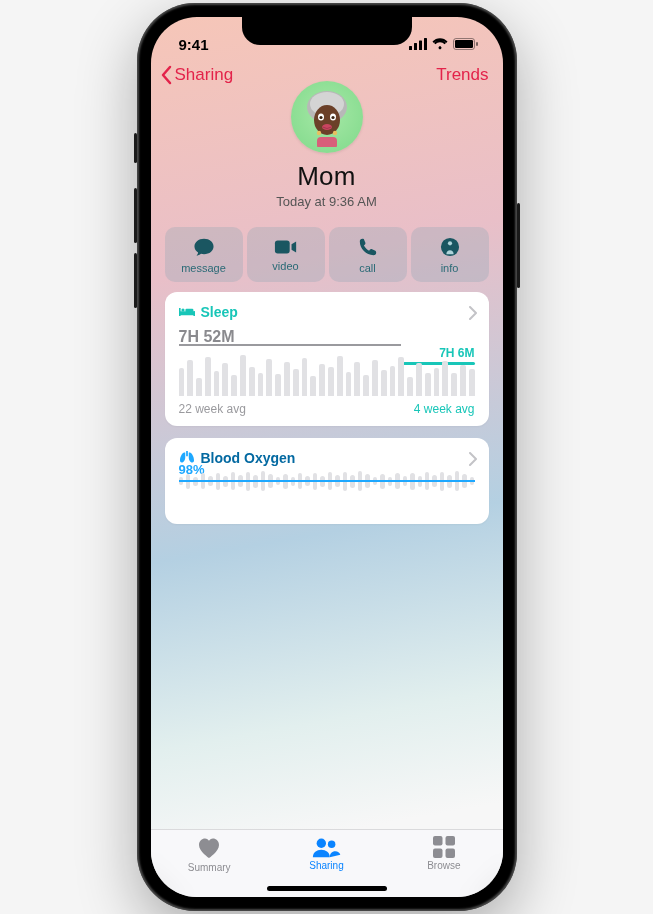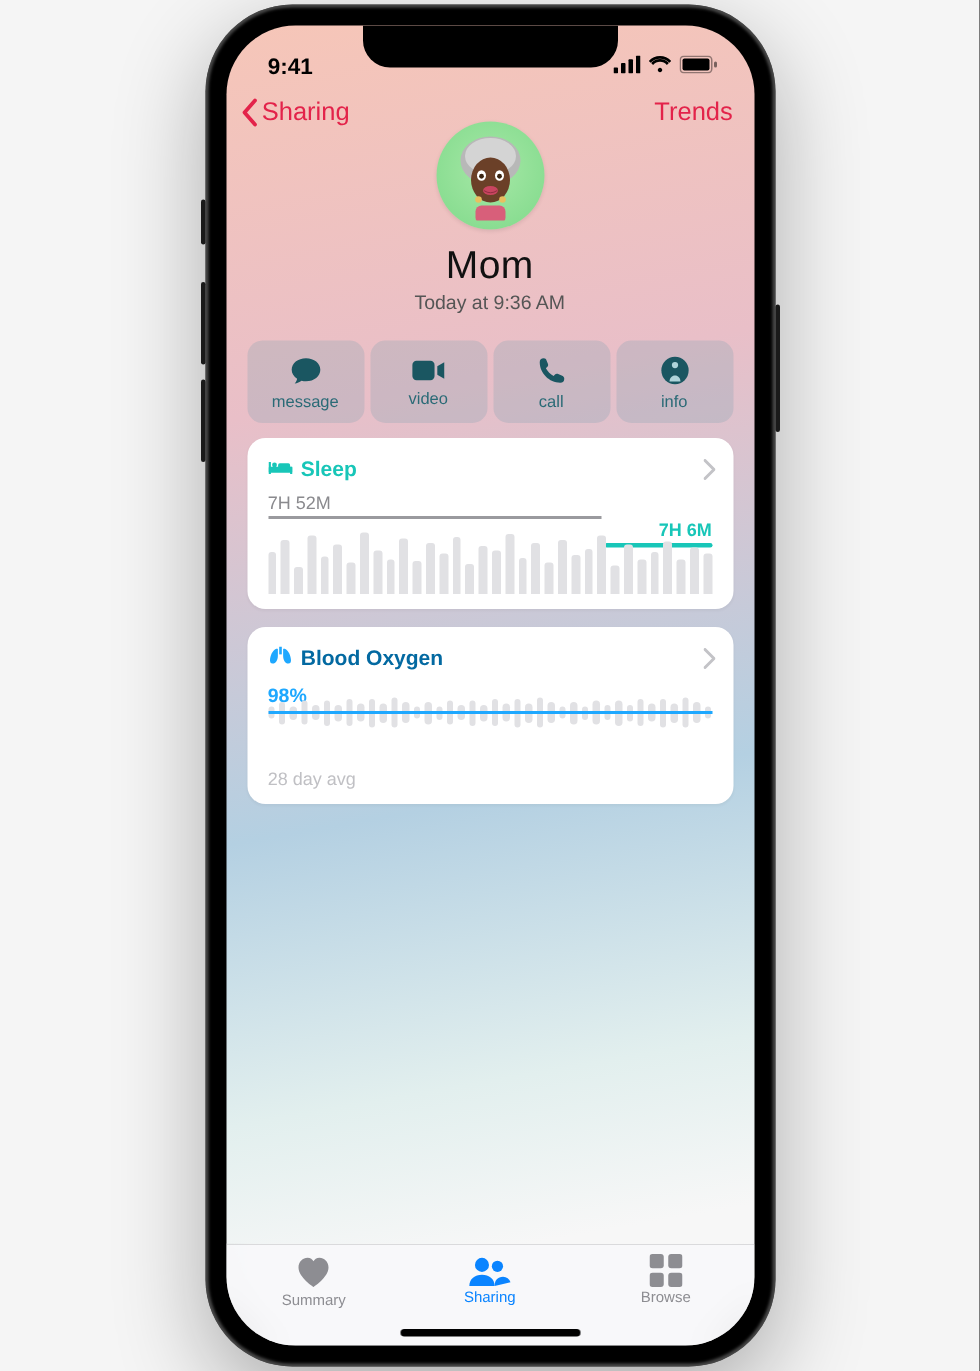--- a/index.html
+++ b/index.html
@@ -115,28 +115,28 @@
     position: relative;
   }
   .card-head { display: flex; align-items: center; gap: 6px; font-size: 14px; font-weight: 600; }
   .card-head.sleep { color: #18c6b8; }
   .card-head.oxygen { color: #0369a1; }
   .chevron { position: absolute; right: 12px; top: 14px; color: #c3c3c7; }
   .trend-text { font-size: 18px; font-weight: 600; color: #111; margin-top: 4px; }
   .chart { position: relative; height: 64px; margin-top: 12px; }
   .bars { display: flex; align-items: flex-end; gap: 3px; height: 46px; position: absolute; bottom: 0; left: 0; right: 0; }
   .bars .b { flex: 1; background: #e1e1e4; border-radius: 2px 2px 0 0; }
-  .long-label { position: absolute; top: -4px; left: 0; font-size: 12px; color: #8a8a8e; font-weight: 400; }
+  .long-label { position: absolute; top: -4px; left: 0; font-size: 16px; color: #8a8a8e; font-weight: 700; }
   .short-label { position: absolute; top: 14px; right: 0; font-size: 12px; font-weight: 600; color: #18c6b8; }
   .line-long { position: absolute; top: 12px; left: 0; width: 75%; height: 2px; background: #9a9a9e; }
   .line-short { position: absolute; top: 30px; right: 0; width: 24%; height: 3px; background: #18c6b8; border-radius: 2px; }
   .legend { display: flex; justify-content: space-between; font-size: 12px; margin-top: 6px; }
   .legend .l { color: #9a9a9e; }
   .legend .r { color: #18c6b8; font-weight: 500; }
-  .ox-chart { position: relative; height: 48px; margin-top: 14px; }
+  .ox-chart { position: relative; height: 48px; }
   .ox-label { position: absolute; top: -4px; left: 0; font-size: 13px; font-weight: 600; color: #1ea8ff; }
   .ox-line { position: absolute; top: 14px; left: 0; right: 0; height: 2px; background: #1ea8ff; }
   .ox-bars { display: flex; align-items: center; gap: 3px; height: 30px; position: absolute; top: 0; left: 0; right: 0; }
   .ox-bars .b { flex: 1; background: #e1e1e4; border-radius: 3px; }
   .ox-legend { font-size: 12px; color: #c0c0c4; margin-top: 4px; }
   .tab-bar {
     background: rgba(248,248,250,0.94);
     backdrop-filter: blur(10px);
     border-top: 0.5px solid rgba(0,0,0,0.12);
     display: flex;
@@ -300,20 +300,24 @@
               <div class="b" style="height: 84%;"></div>
               <div class="b" style="height: 42%;"></div>
               <div class="b" style="height: 71%;"></div>
               <div class="b" style="height: 50%;"></div>
               <div class="b" style="height: 60%;"></div>
               <div class="b" style="height: 77%;"></div>
               <div class="b" style="height: 49%;"></div>
               <div class="b" style="height: 68%;"></div>
               <div class="b" style="height: 59%;"></div>
             </div>
+        </div>
+        <div class="legend">
+          <span class="l">22 week avg</span>
+          <span class="r">4 week avg</span>
         </div>
       </div>
 
       <div class="card">
         <div class="card-head oxygen">
           <svg width="16" height="14" viewBox="0 0 18 16">
               <path d="M7 2v5c0 3-1.5 6-4 6-1.5 0-2-1-2-2.5C1 7 3 3 5 2c1-.5 2-.3 2 0zM11 2v5c0 3 1.5 6 4 6 1.5 0 2-1 2-2.5 0-3.5-2-7.5-4-8.5-1-.5-2-.3-2 0z" fill="#1ea8ff"></path>
               <rect x="8" y="0" width="2" height="6" fill="#1ea8ff"></rect>
             </svg>
           <span>Blood Oxygen</span>
@@ -362,21 +366,20 @@
               <div class="b" style="height: 18px;"></div>
               <div class="b" style="height: 12px;"></div>
               <div class="b" style="height: 19px;"></div>
               <div class="b" style="height: 13px;"></div>
               <div class="b" style="height: 20px;"></div>
               <div class="b" style="height: 14px;"></div>
               <div class="b" style="height: 8px;"></div>
             </div>
           <div class="ox-line"></div>
         </div>
-        <div class="ox-legend">28 day avg</div>
       </div>
     </div>
 
     <div class="tab-bar">
       <div class="tab">
         <svg width="26" height="24" viewBox="0 0 26 24">
             <path d="M13 22s-10-6.5-10-13C3 5 6 2.5 9 2.5c2 0 3.3 1.2 4 2.3.7-1.1 2-2.3 4-2.3 3 0 6 2.5 6 6.5 0 6.5-10 13-10 13z" fill="#8d8d92"></path>
           </svg>
         <span class="lbl">Summary</span>
       </div>

